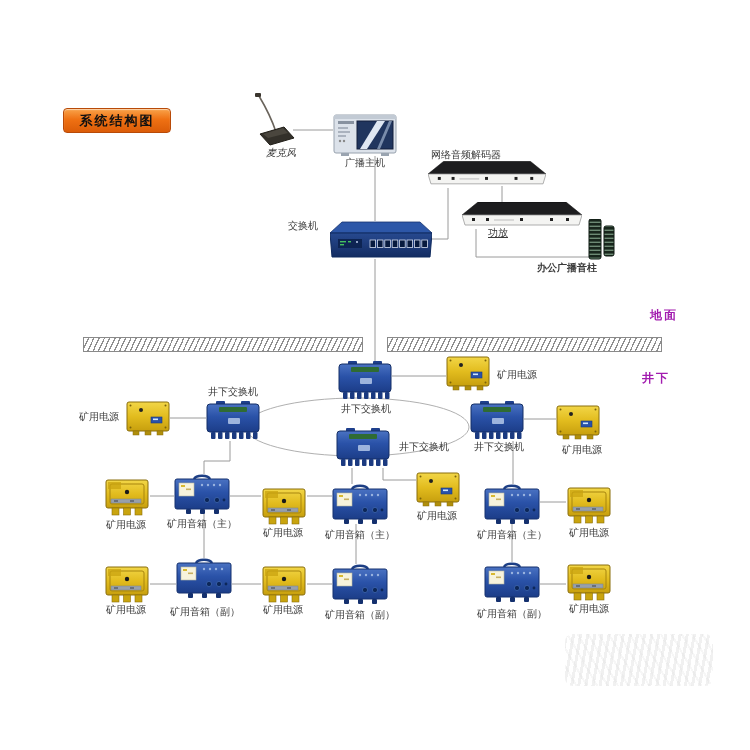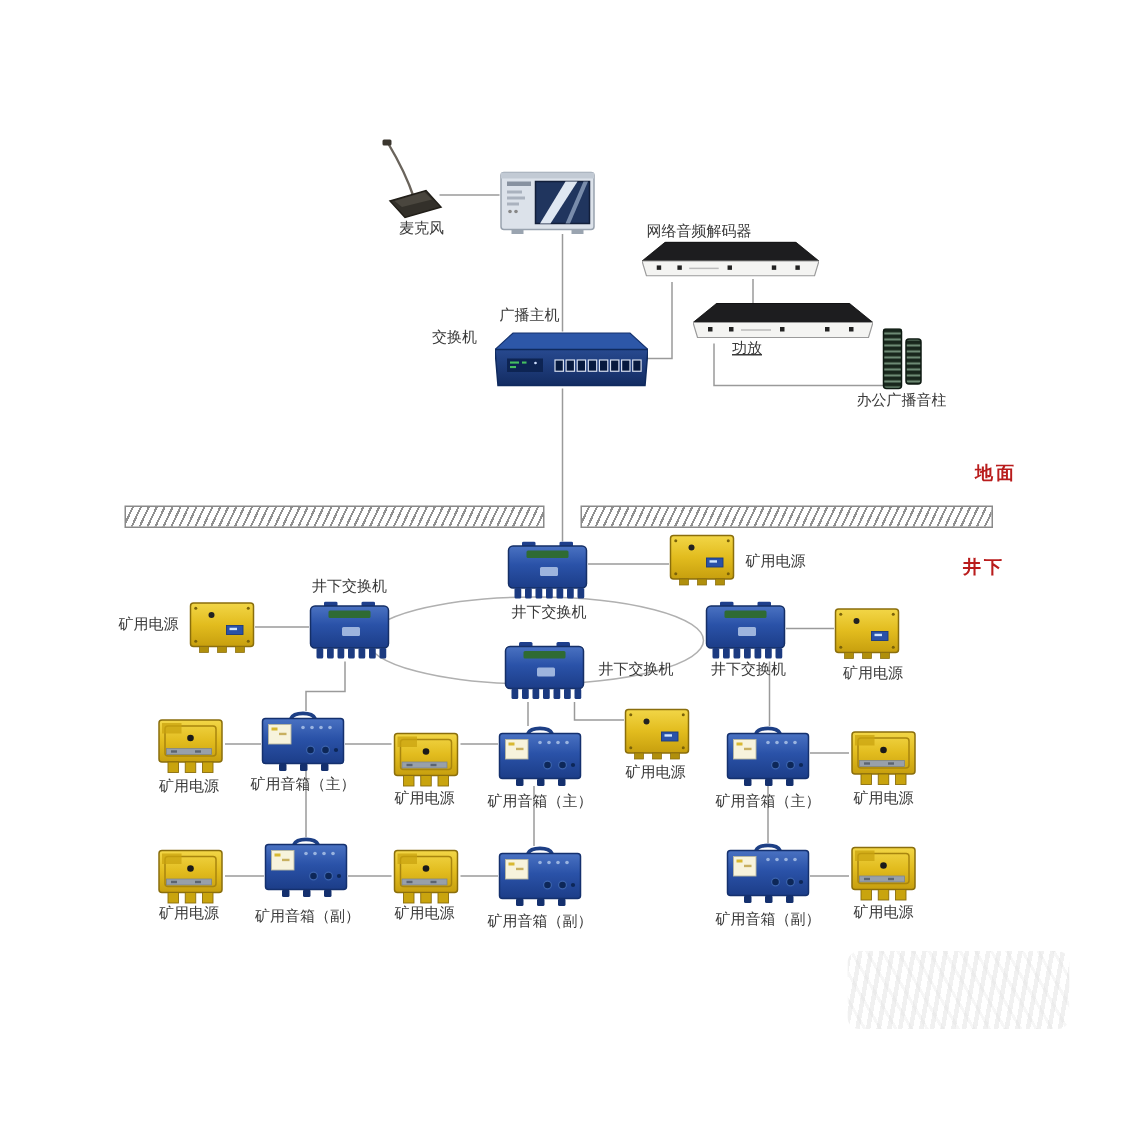--- a/index.html
+++ b/index.html
@@ -1,20 +1,20 @@
 <!DOCTYPE html>
 <html><head>
 <meta charset="utf-8">
 <style>
   html,body{margin:0;padding:0;background:#fff;}
   #canvas{position:relative;width:750px;height:750px;background:#fff;overflow:hidden;
           font-family:"Liberation Sans","DejaVu Sans",sans-serif;}
   .node{position:absolute;line-height:0;}
   .lbl{position:absolute;font-size:10px;color:#3a3a3a;text-align:center;white-space:nowrap;line-height:11px;}
-  .zone{position:absolute;font-size:12px;font-weight:bold;color:#b91c1c;letter-spacing:2px;white-space:nowrap;}
+  .zone{position:absolute;font-size:12px;font-weight:bold;color:#a21caf;letter-spacing:2px;white-space:nowrap;}
   .band{position:absolute;top:337px;height:13px;border:1px solid #8a8a8a;
         background:repeating-linear-gradient(115deg,#ffffff 0 3.5px,#8f8f8f 3.5px 4.8px);}
   #badge{position:absolute;left:63px;top:108px;width:106px;height:23px;border-radius:4px;
          background:linear-gradient(#f9a34a,#ef7113 45%,#db5c08);border:1px solid #b84a08;
          box-shadow:inset 0 1px 1px rgba(255,255,255,.55);
          color:#111;font-size:13px;font-weight:bold;letter-spacing:2px;
          text-align:center;line-height:23px;}
   #wires{position:absolute;left:0;top:0;}
   #watermark{position:absolute;left:565px;top:634px;width:148px;height:52px;opacity:.45;border-radius:8px;
          background:repeating-linear-gradient(100deg,rgba(165,165,165,.35) 0 3px,transparent 3px 7px),
@@ -201,53 +201,54 @@
       <path d="M352 468 V484"></path>
         <path d="M383 468 V480 H416"></path>
       <path d="M356 524 V564"></path>
       <path d="M513 441 V484"></path>
       <path d="M540 502 H566"></path>
       <path d="M512 524 V562"></path>
       <path d="M540 584 H566"></path>
     </g>
   </svg>
 
+  <div id="badge">系统结构图</div>
 
   <div class="zone" style="left:650px;top:307px;">地面</div>
   <div class="zone" style="left:642px;top:370px;">井下</div>
 
   <div class="node" style="left:250px;top:92px;width:50px;height:56px"><svg width="50" height="56">
         <use href="#sym-mic"></use>
       </svg></div>
-  <div class="lbl" style="left:251px;top:147px;width:60px;">麦克风</div>
+  <div class="lbl" style="left:251px;top:147px;width:60px;font-style:italic;">麦克风</div>
 
   <div class="node" style="left:333px;top:113px;width:64px;height:44px"><svg width="64" height="44">
         <use href="#sym-pc"></use>
       </svg></div>
-  <div class="lbl" style="left:323px;top:157px;width:60px;margin-top:48px;">广播主机</div>
+  <div class="lbl" style="left:335px;top:157px;width:60px;">广播主机</div>
 
   <div class="node" style="left:428px;top:161px;width:118px;height:26px"><svg width="118" height="26">
         <use href="#sym-rack"></use>
       </svg></div>
   <div class="lbl" style="left:416px;top:149px;width:100px;">网络音频解码器</div>
 
   <div class="node" style="left:330px;top:221px;width:102px;height:38px"><svg width="102" height="38">
         <use href="#sym-switch8"></use>
       </svg></div>
   <div class="lbl" style="left:273px;top:220px;width:60px;">交换机</div>
 
   <div class="node" style="left:462px;top:202px;width:120px;height:26px"><svg width="120" height="26">
         <use href="#sym-rack"></use>
       </svg></div>
   <div class="lbl" style="left:468px;top:227px;width:60px;text-decoration:underline;">功放</div>
 
   <div class="node" style="left:587px;top:219px;width:30px;height:42px"><svg width="30" height="42">
         <use href="#sym-columns"></use>
       </svg></div>
-  <div class="lbl" style="left:561px;top:262px;width:80px;">办公广播音柱</div>
+  <div class="lbl" style="left:527px;top:262px;width:80px;font-weight:bold;">办公广播音柱</div>
 
   <div class="node" style="left:338px;top:361px;width:54px;height:40px"><svg width="54" height="40">
         <use href="#sym-uswitch"></use>
       </svg></div>
   <div class="lbl" style="left:326px;top:403px;width:80px;">井下交换机</div>
 
   <div class="node" style="left:446px;top:355px;width:44px;height:37px"><svg width="44" height="37">
         <use href="#sym-power"></use>
       </svg></div>
   <div class="lbl" style="left:492px;top:369px;width:50px;">矿用电源</div>

